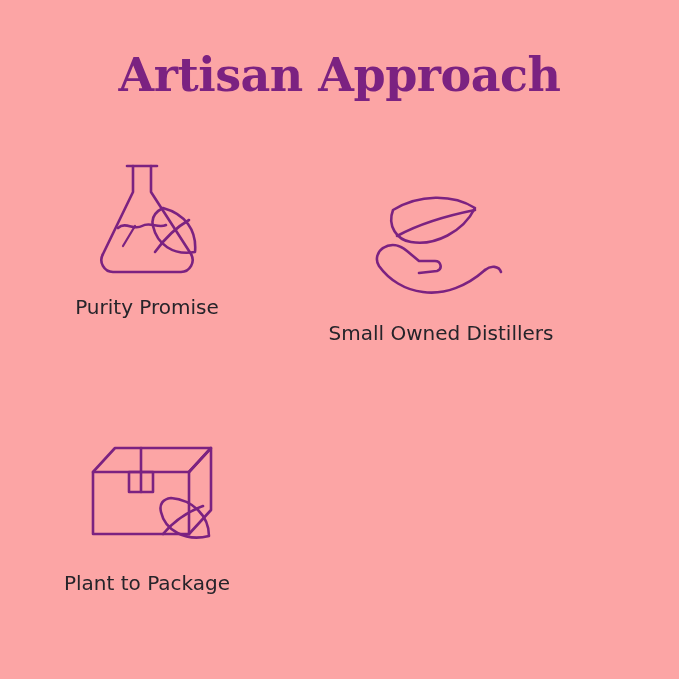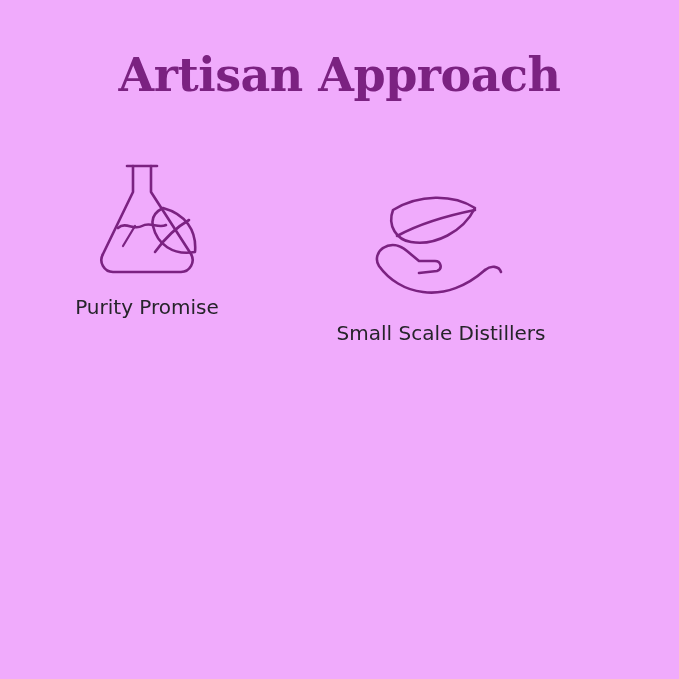--- a/index.html
+++ b/index.html
@@ -10,21 +10,21 @@
     width: 679px;
     height: 679px;
     background: #fbf9f9;
     font-family: "Liberation Sans", sans-serif;
     overflow: hidden;
   }
   .page {
     position: relative;
     width: 679px;
     height: 679px;
-    background: #f0abfc;
+    background: #fca5a5;
     box-sizing: border-box;
   }
   .title {
     position: absolute;
     top: 48px;
     left: 0;
     width: 679px;
     text-align: center;
     font-family: "DejaVu Serif", serif;
     font-weight: bold;
@@ -99,18 +99,37 @@
         <svg width="160" height="120" viewBox="0 0 160 120" fill="none" stroke="#7b2281" stroke-width="2.6" stroke-linecap="round" stroke-linejoin="round">
 
           <path d="M32 26 c26 -16 60 -16 82 -2 c-12 24 -40 38 -64 34 c-14 -2 -24 -16 -18 -32 z"></path>
           <path d="M36 52 c22 -12 48 -20 78 -26"></path>
 
           <path d="M22 64 c8 -5 17 -3 24 3 l12 10 h16 c6 0 8 8 2 10 l-18 2"></path>
           <path d="M22 64 c-6 4 -8 12 -4 18 c10 14 26 24 44 26 c22 3 44 -6 62 -22"></path>
           <path d="M124 86 c6 -5 14 -4 16 2"></path>
         </svg>
       </div>
-      <div class="caption">Small Scale Distillers</div>
+      <div class="caption">Small Owned Distillers</div>
     </div>
 
+    <div class="cell r2">
+      <div class="iconwrap">
+        <svg width="160" height="120" viewBox="0 0 160 120" fill="none" stroke="#7b2281" stroke-width="2.6" stroke-linecap="round" stroke-linejoin="round">
+
+          <path d="M26 38 h96 v62 h-96 z"></path>
+
+          <path d="M26 38 L48 14 h96 L122 38"></path>
+          <path d="M122 38 L144 14 v62 L122 100"></path>
+
+          <path d="M74 14 v24"></path>
+          <path d="M74 38 v20"></path>
+          <path d="M62 38 h24 v20 h-24 z"></path>
+
+          <path d="M104 64 c22 2 38 18 38 38 c-24 6 -44 -6 -48 -24 c-2 -8 2 -13 10 -14 z"></path>
+          <path d="M96 100 c10 -12 24 -22 40 -28"></path>
+        </svg>
+      </div>
+      <div class="caption">Plant to Package</div>
+    </div>
 
   </div>
 </div>
 
 </body></html>

